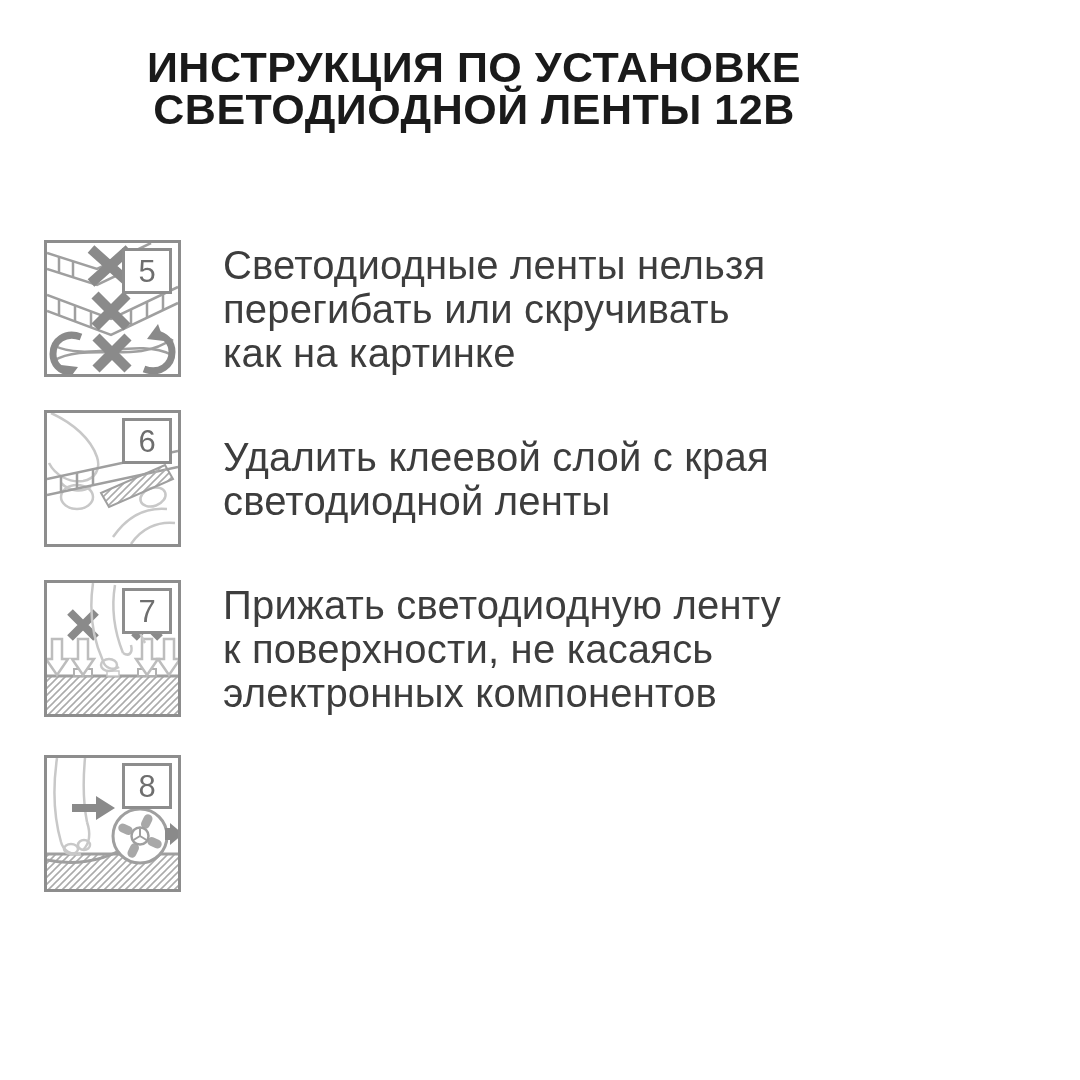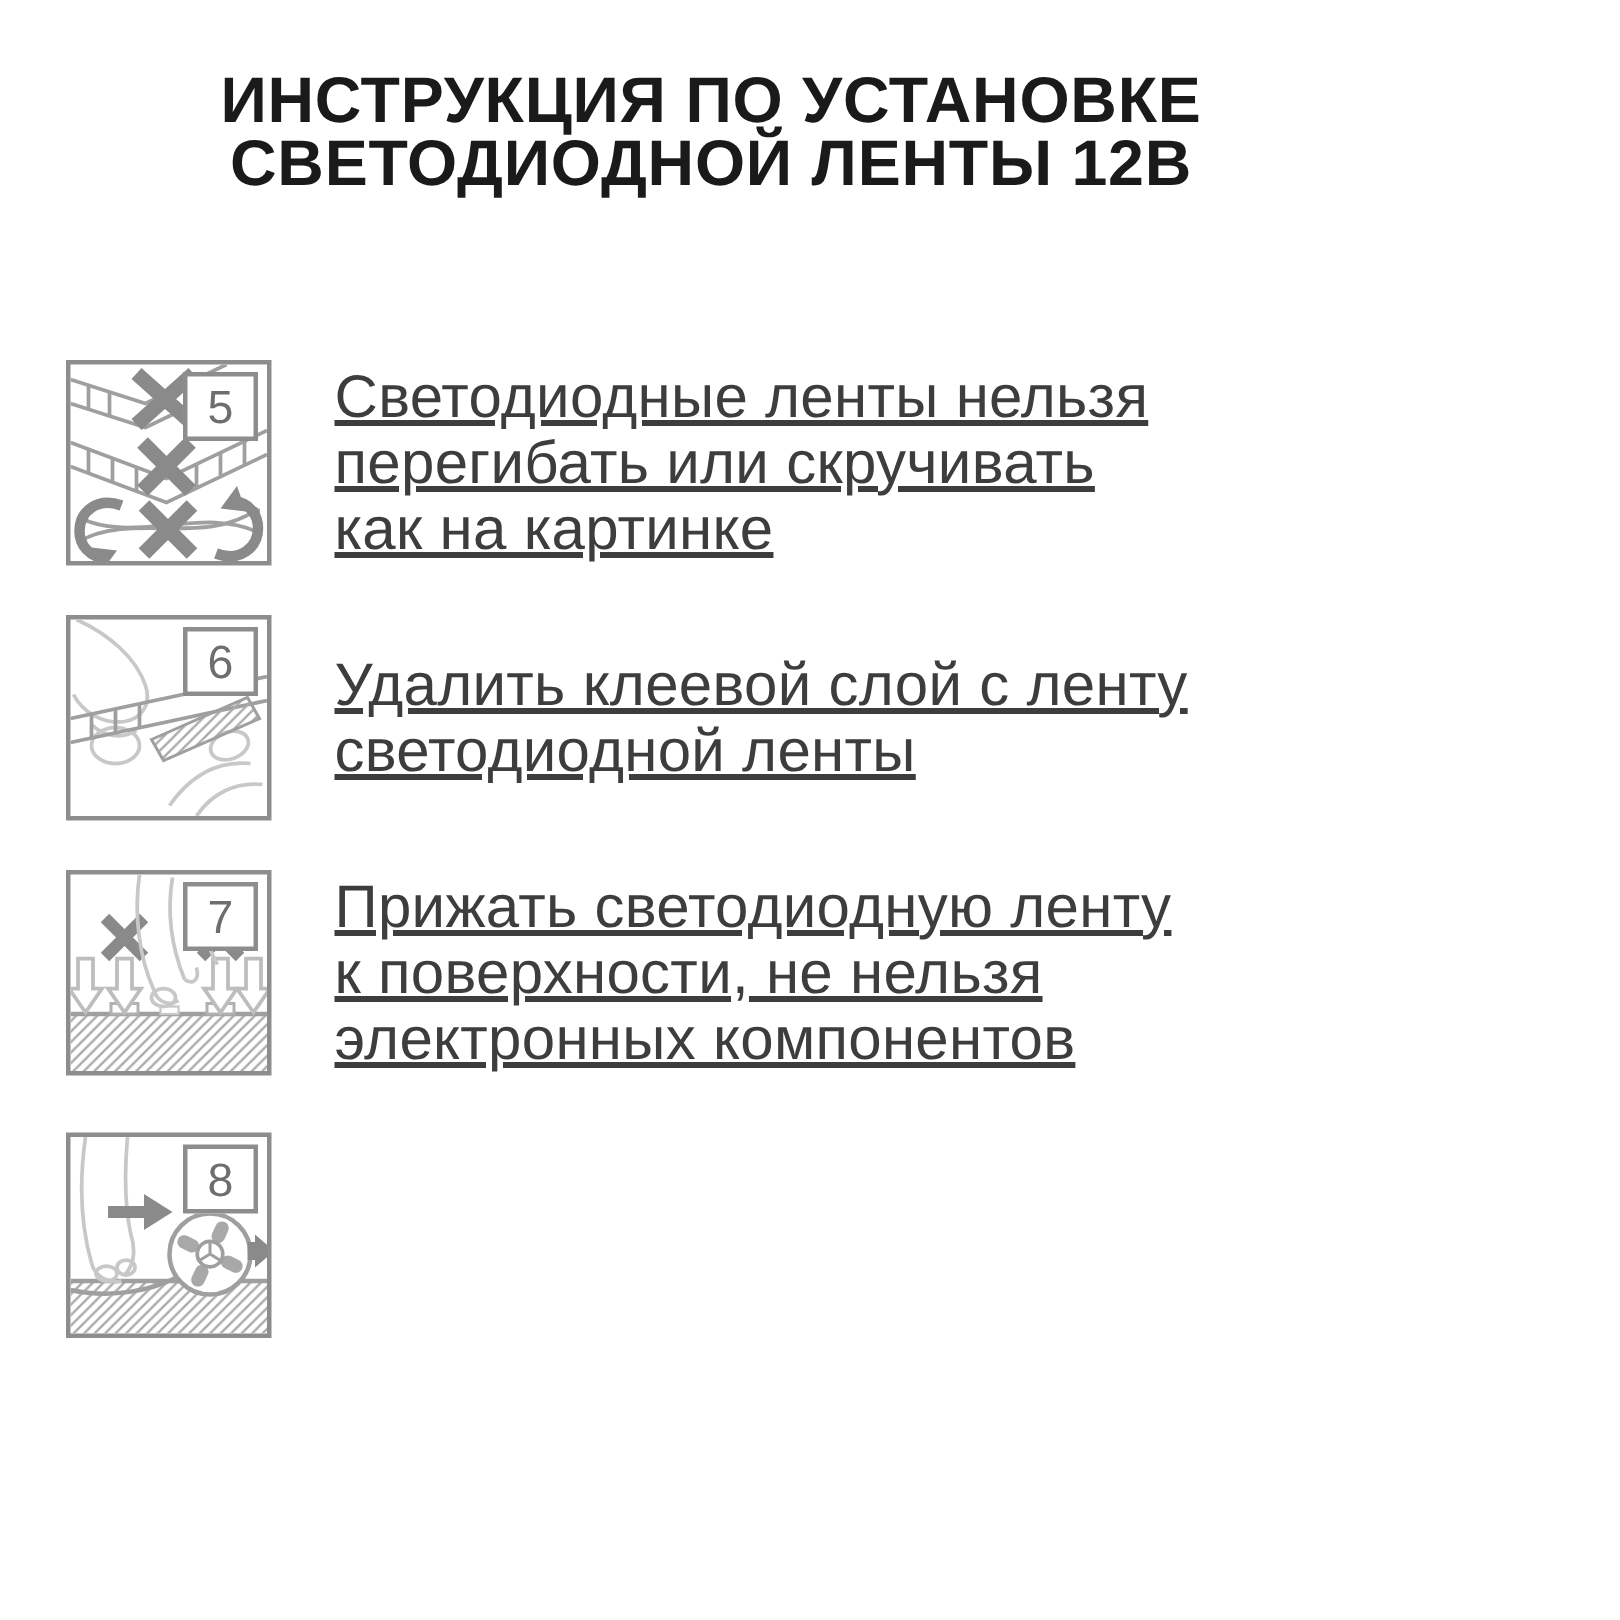--- a/index.html
+++ b/index.html
@@ -41,21 +41,20 @@
     font-size:31px; line-height:1;
     color:#6e6e6e;
   }
   .step-text {
     margin:0 0 0 42px;
     font-size:40px;
     line-height:44px;
     letter-spacing:0.2px;
     color:#3d3d3d;
     white-space:pre-line;
-    text-decoration:underline;
   }
 </style>
 </head>
 <body>
 
 <div class="page">
 
   <h1 class="title">ИНСТРУКЦИЯ ПО УСТАНОВКЕ
 СВЕТОДИОДНОЙ ЛЕНТЫ 12В</h1>
 
@@ -118,21 +117,21 @@
             <path d="M0,66 L131,38"></path>
             <path d="M0,82 L131,54"></path>
             <path d="M14,63 L14,79 M30,60 L30,76 M46,56 L46,72"></path>
           </g>
           <polygon points="54,80 118,52 126,66 62,94" fill="url(#hp6)" stroke="#9f9f9f" stroke-width="2"></polygon>
         </svg>
         <div class="badge">
           <span>6</span>
         </div>
       </div>
-      <p class="step-text">Удалить клеевой слой с ленту
+      <p class="step-text">Удалить клеевой слой с края
 светодиодной ленты</p>
     </div>
 
     <div class="step">
       <div class="icon-box">
         <svg width="131" height="131" viewBox="0 0 131 131">
           <defs>
             <pattern id="hp7" width="7" height="7" patternUnits="userSpaceOnUse">
               <path d="M-1,1 l2,-2 M0,7 l7,-7 M6,8 l2,-2" stroke="#ababab" stroke-width="1.6"></path>
             </pattern>
@@ -159,21 +158,21 @@
             <path d="M76,70 C82,74 86,70 84,62"></path>
             <path d="M84,20 C88,36 92,50 98,60"></path>
             <ellipse cx="62" cy="82" rx="8" ry="6"></ellipse>
           </g>
         </svg>
         <div class="badge">
           <span>7</span>
         </div>
       </div>
       <p class="step-text">Прижать светодиодную ленту
-к поверхности, не нельзя
+к поверхности, не касаясь
 электронных компонентов</p>
     </div>
 
     <div class="step">
       <div class="icon-box">
         <svg width="131" height="131" viewBox="0 0 131 131">
           <defs>
             <pattern id="hp8" width="7" height="7" patternUnits="userSpaceOnUse">
               <path d="M-1,1 l2,-2 M0,7 l7,-7 M6,8 l2,-2" stroke="#ababab" stroke-width="1.6"></path>
             </pattern>

